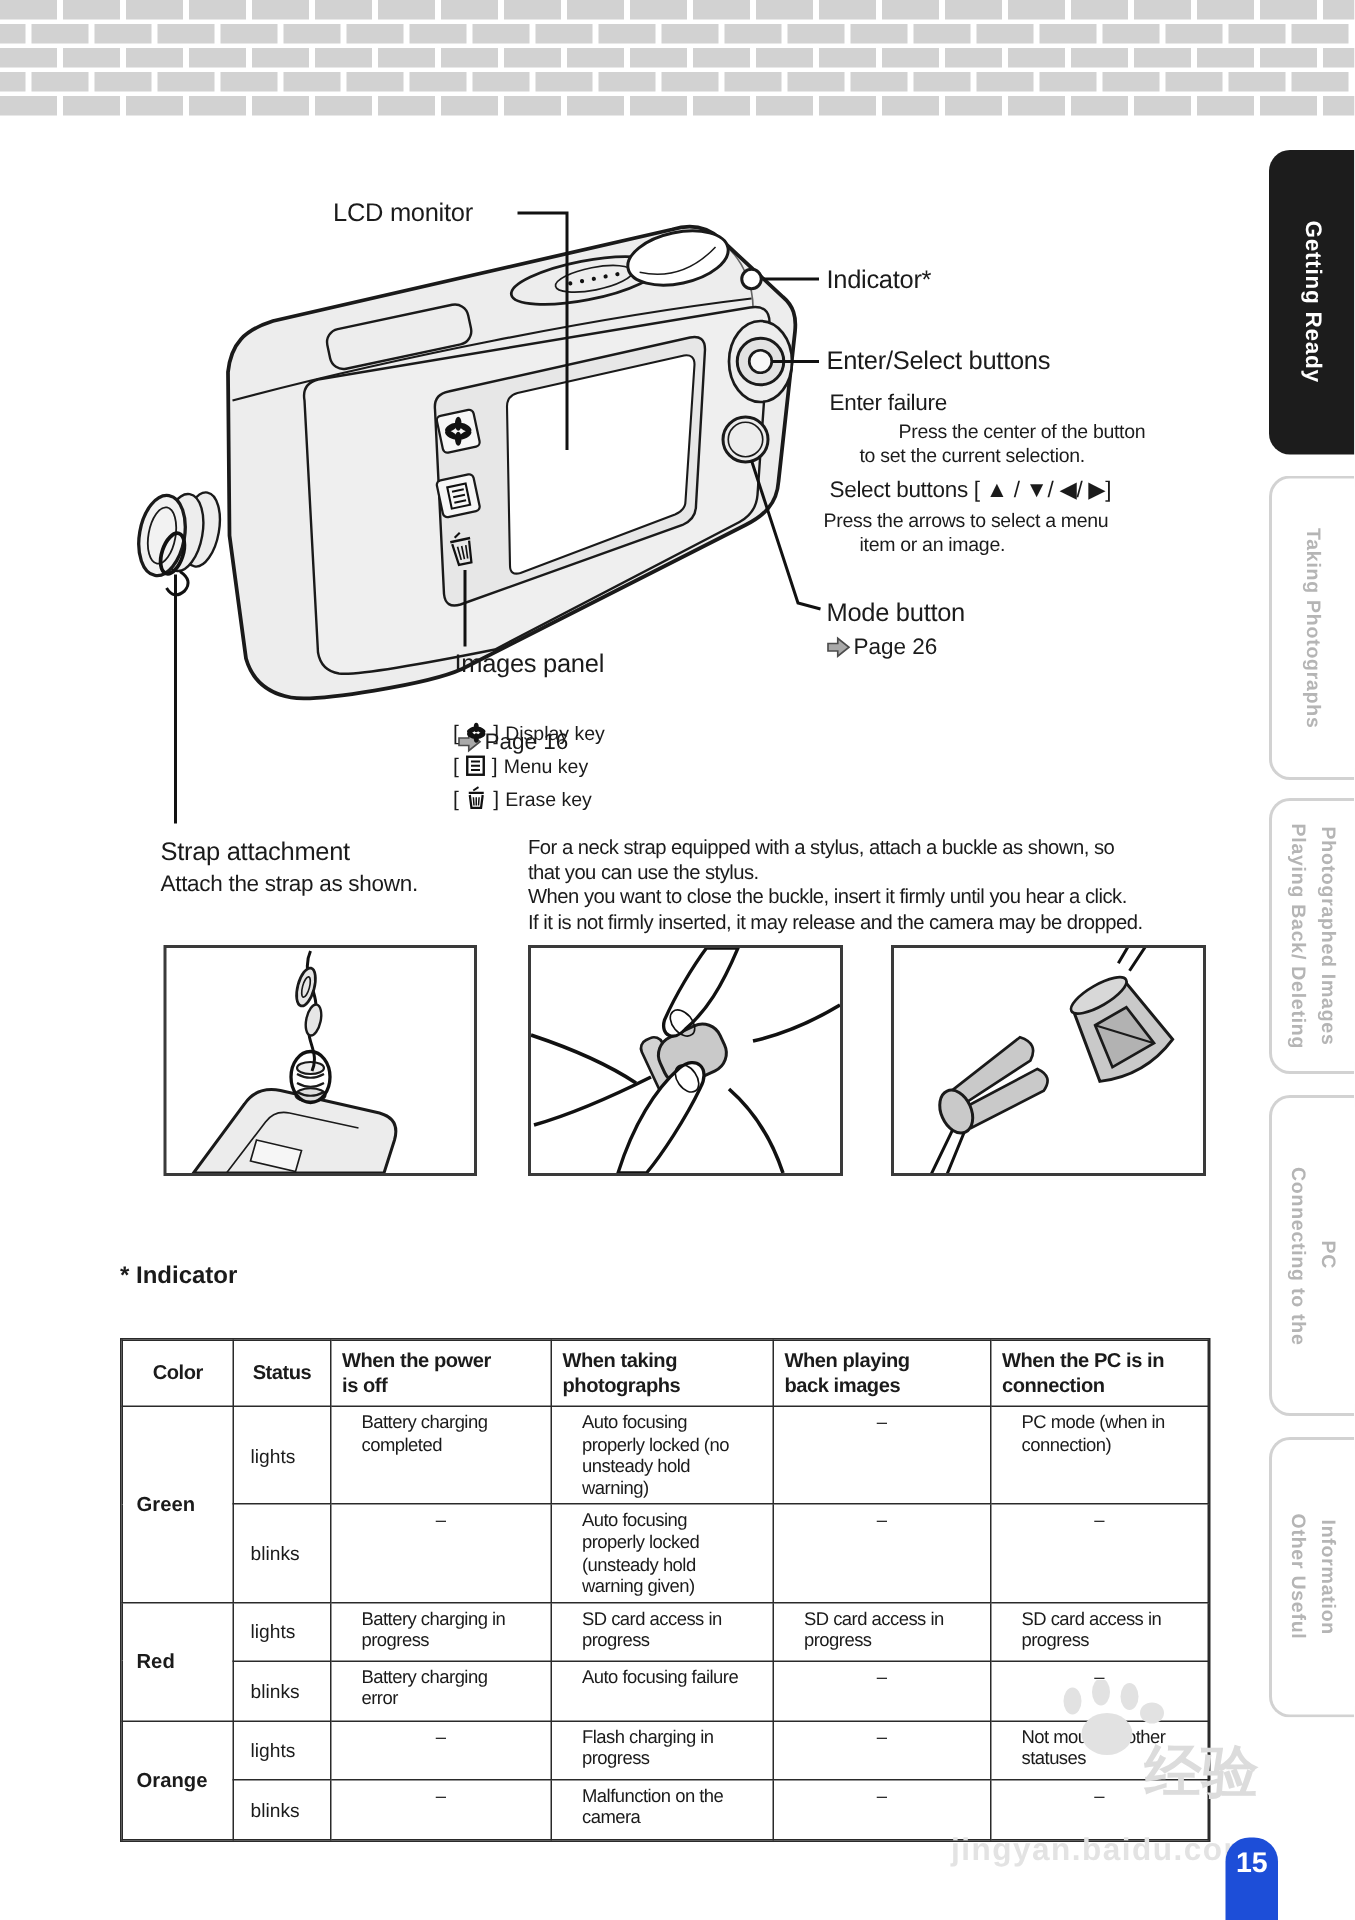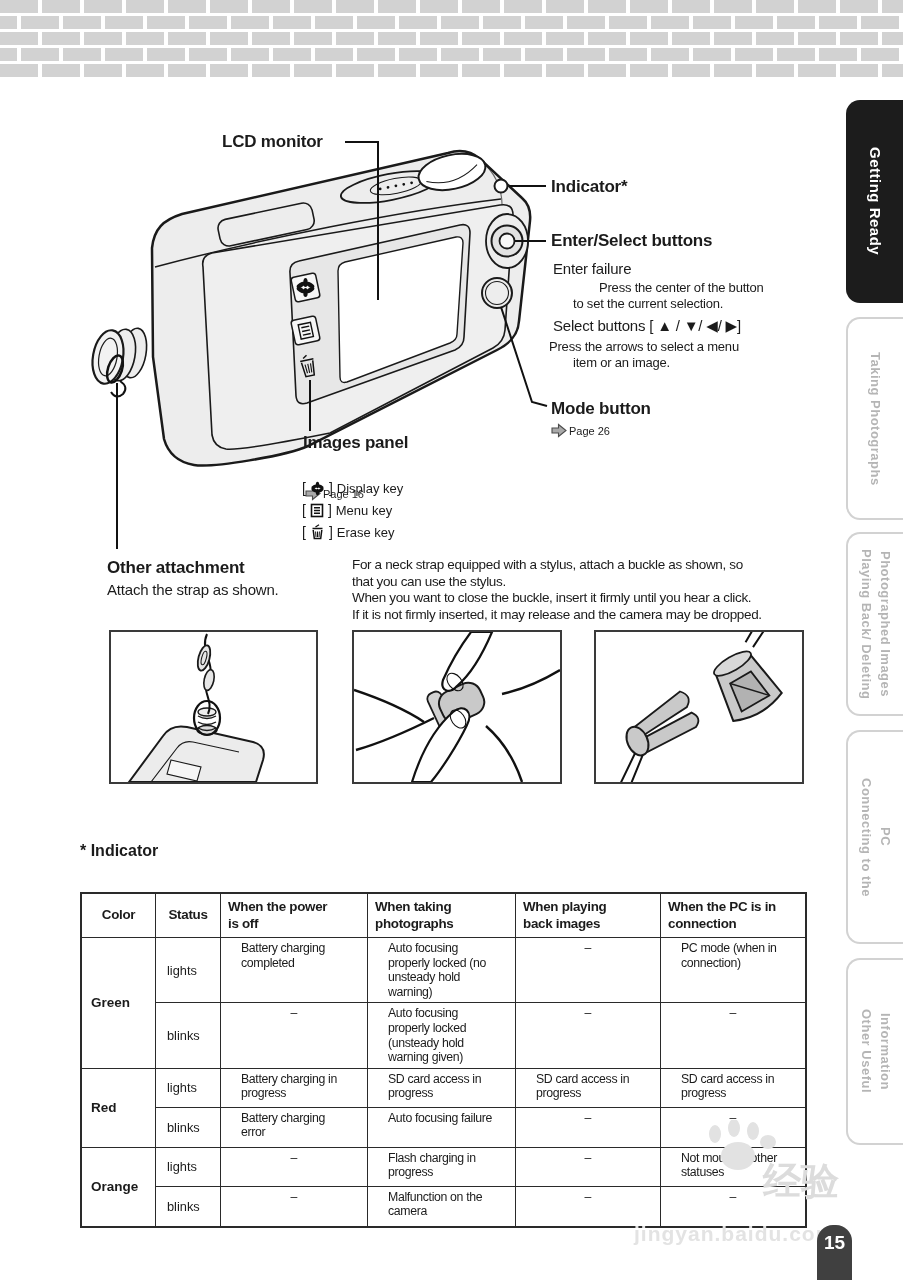--- a/index.html
+++ b/index.html
@@ -12,44 +12,44 @@
   
   .tab{position:absolute;left:846px;width:57px;border-radius:14px 0 0 14px;
        display:flex;align-items:center;justify-content:center;box-sizing:border-box;}
   .tab span{writing-mode:vertical-lr;white-space:pre-line;text-align:center;
        font-weight:bold;letter-spacing:.5px;line-height:1.5;}
   .tab.active{background:#1c1c1c;}
   .tab.active span{color:#fff;font-size:15px;}
   .tab.idle{background:#fff;border:2px solid #d2d2d2;border-right:none;}
   .tab.idle span{color:#b5b5b5;font-size:13px;}
   
-  .h1{font-weight:bold;font-size:17px;letter-spacing:-.2px;}
+  .h1{font-weight:normal;font-size:17px;letter-spacing:-.2px;}
   .h2{font-size:15px;letter-spacing:-.2px;}
   .small{font-size:13px;letter-spacing:-.2px;line-height:16px;}
-  .pagelink{display:flex;align-items:center;gap:2px;font-size:11px;justify-content:space-between;}
+  .pagelink{display:flex;align-items:center;gap:2px;font-size:15px;justify-content:space-between;}
   .keyrow{display:flex;align-items:center;gap:4px;font-size:13px;height:20px;}
   .bk{font-size:14px;}
   .note{font-size:13.5px;line-height:16.6px;letter-spacing:-.35px;white-space:pre-line;}
   
   .pbox{position:absolute;top:630px;height:154px;border:2px solid #3a3a3a;background:#fff;box-sizing:border-box;}
   
   table{border-collapse:collapse;table-layout:fixed;width:724px;}
   td,th{border:1px solid #2a2a2a;overflow:hidden;}
   th{font-size:13.4px;font-weight:bold;white-space:pre-line;text-align:left;
      padding:2px 7px;letter-spacing:-.3px;line-height:1.25;vertical-align:middle;}
   th.c{text-align:center;padding:2px 2px;border-radius:13px;}
   td.colorcell{font-weight:bold;font-size:13.5px;vertical-align:middle;padding-left:9px;}
   td.statuscell{font-size:12.8px;vertical-align:middle;padding-left:11px;}
   td.cell{font-size:12.3px;vertical-align:top;padding:3px 20px;line-height:14.6px;letter-spacing:-.35px;}
   td.cell.dash{text-align:center;letter-spacing:0;}
   #indtable{position:absolute;left:81px;top:893px;outline:1px solid #2a2a2a;}
   
   .wm{color:#dcdcdc;font-weight:bold;}
   
-  #badge{position:absolute;left:817px;top:1225px;width:35px;height:55px;background:#404040;
+  #badge{position:absolute;left:817px;top:1225px;width:35px;height:55px;background:#1d4ed8;
          border-radius:16px 16px 0 0;display:flex;justify-content:center;}
   #badge span{color:#fff;font-weight:bold;font-size:19px;margin-top:7px;}
 </style>
 </head>
 <body>
 
 <div id="page">
 
   <div id="bricks">
       <div class="brick" style="left: 0px; top: 0px;"></div>
@@ -332,21 +332,21 @@
         <path d="M2.5,4.5 L12.5,4.5" stroke-width="1.5"></path>
         <path d="M5.5,3 l3.5,-2.2" stroke-width="1.3"></path>
         <path d="M3.2,6 L4.3,14.5 L10.7,14.5 L11.8,6" stroke-width="1.5"></path>
         <path d="M5.6,7.5 l.4,5.5 M7.5,7.5 v5.5 M9.4,7.5 l-.4,5.5" stroke-width="1"></path>
         </g>
       </svg>
     <span class="bk">]</span>
     <span>Erase key</span>
   </div>
 
-  <div class="abs h1" style="left:107px;top:558px;">Other attachment</div>
+  <div class="abs h1" style="left:107px;top:558px;">Strap attachment</div>
   <div class="abs h2" style="left:107px;top:581px;">Attach the strap as shown.</div>
   <div class="abs note" style="left:352px;top:557px;width:460px;">For a neck strap equipped with a stylus, attach a buckle as shown, so
 that you can use the stylus.
 When you want to close the buckle, insert it firmly until you hear a click.
 If it is not firmly inserted, it may release and the camera may be dropped.</div>
 
   <div class="pbox" style="left:109px;width:209px;">
     <svg width="205" height="150" viewBox="0 0 205 150">
       <path d="M 18,150 L 52,104 Q 60,92 76,95 L 142,110 Q 156,114 152,128 L 145,150 Z" fill="#ececec" stroke="#1a1a1a" stroke-width="2"></path>
       <path d="M 40,150 L 66,116 Q 72,108 82,110 L 128,120" fill="none" stroke="#1a1a1a" stroke-width="1.1"></path>

